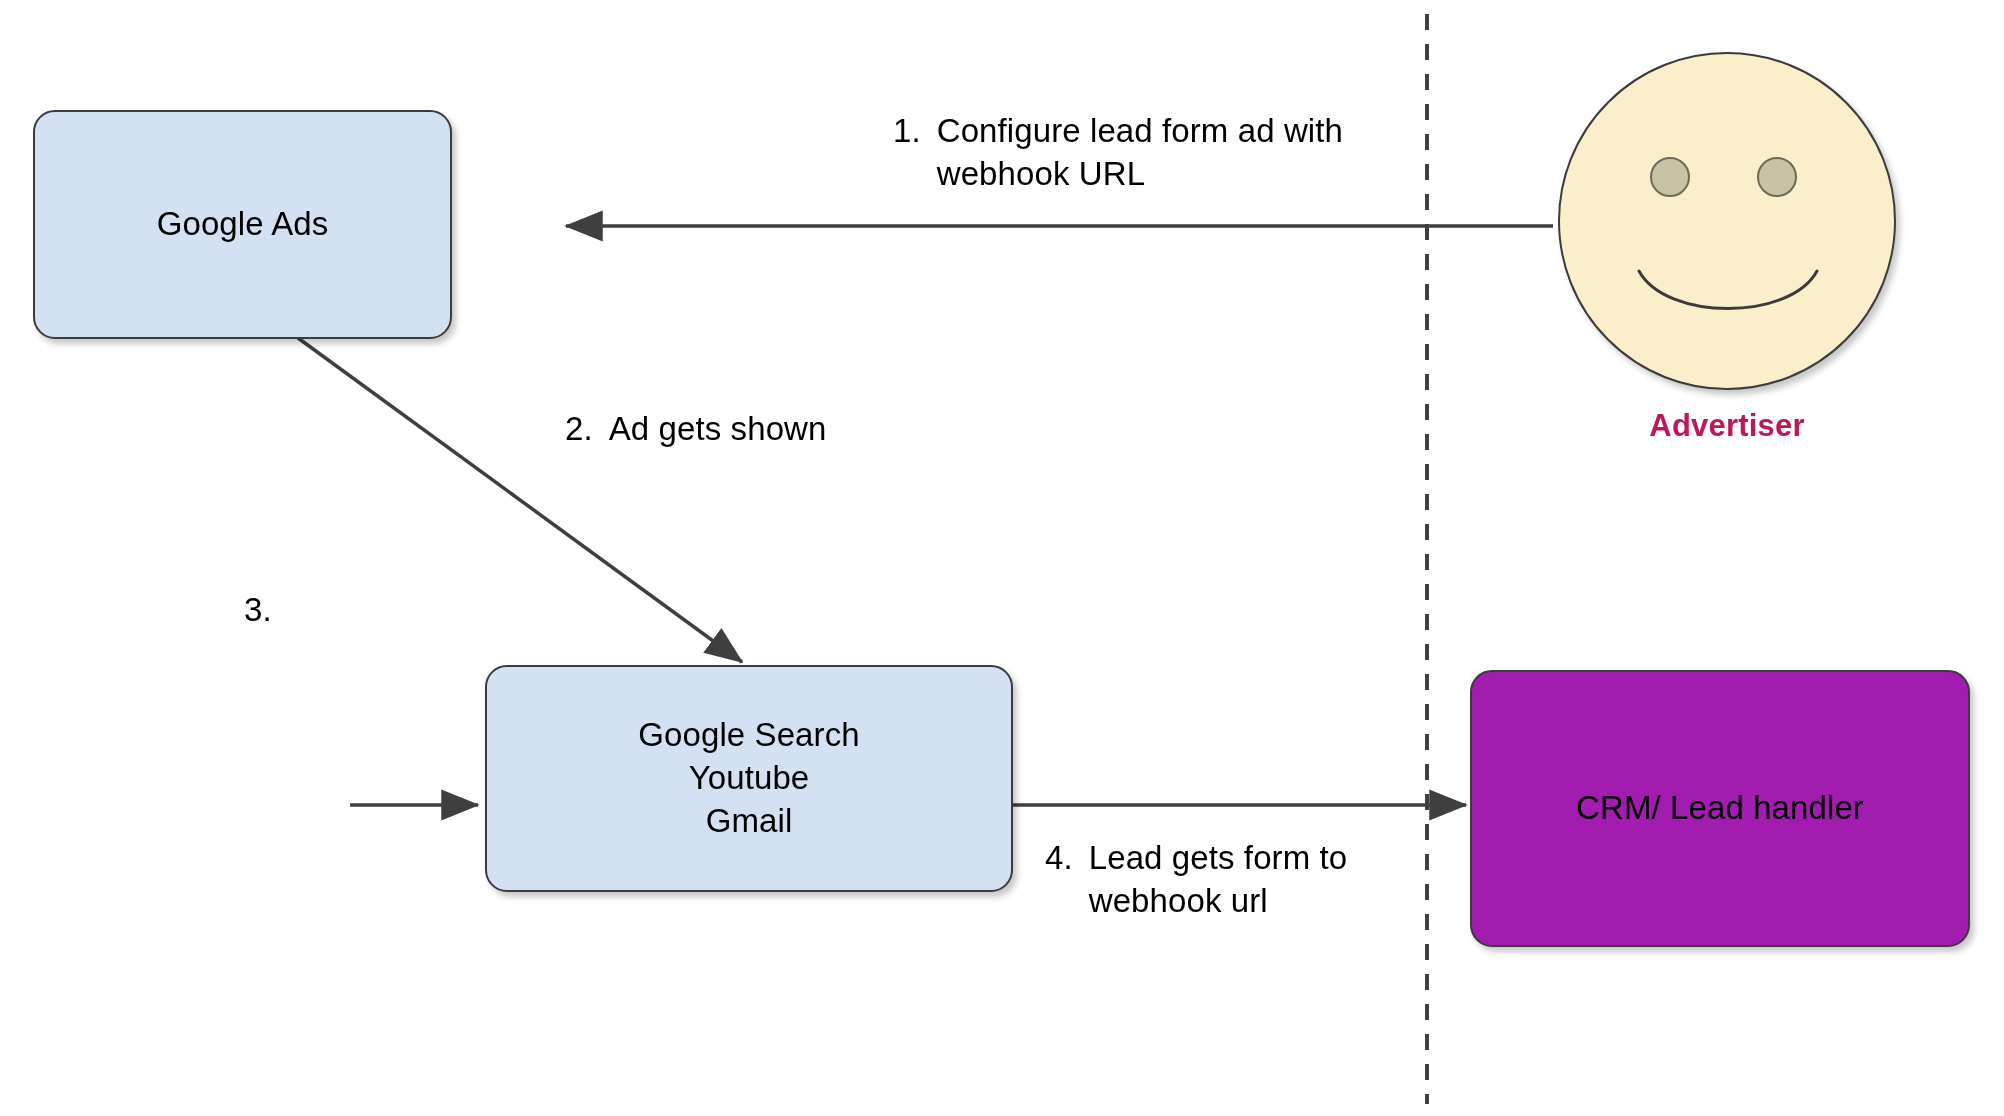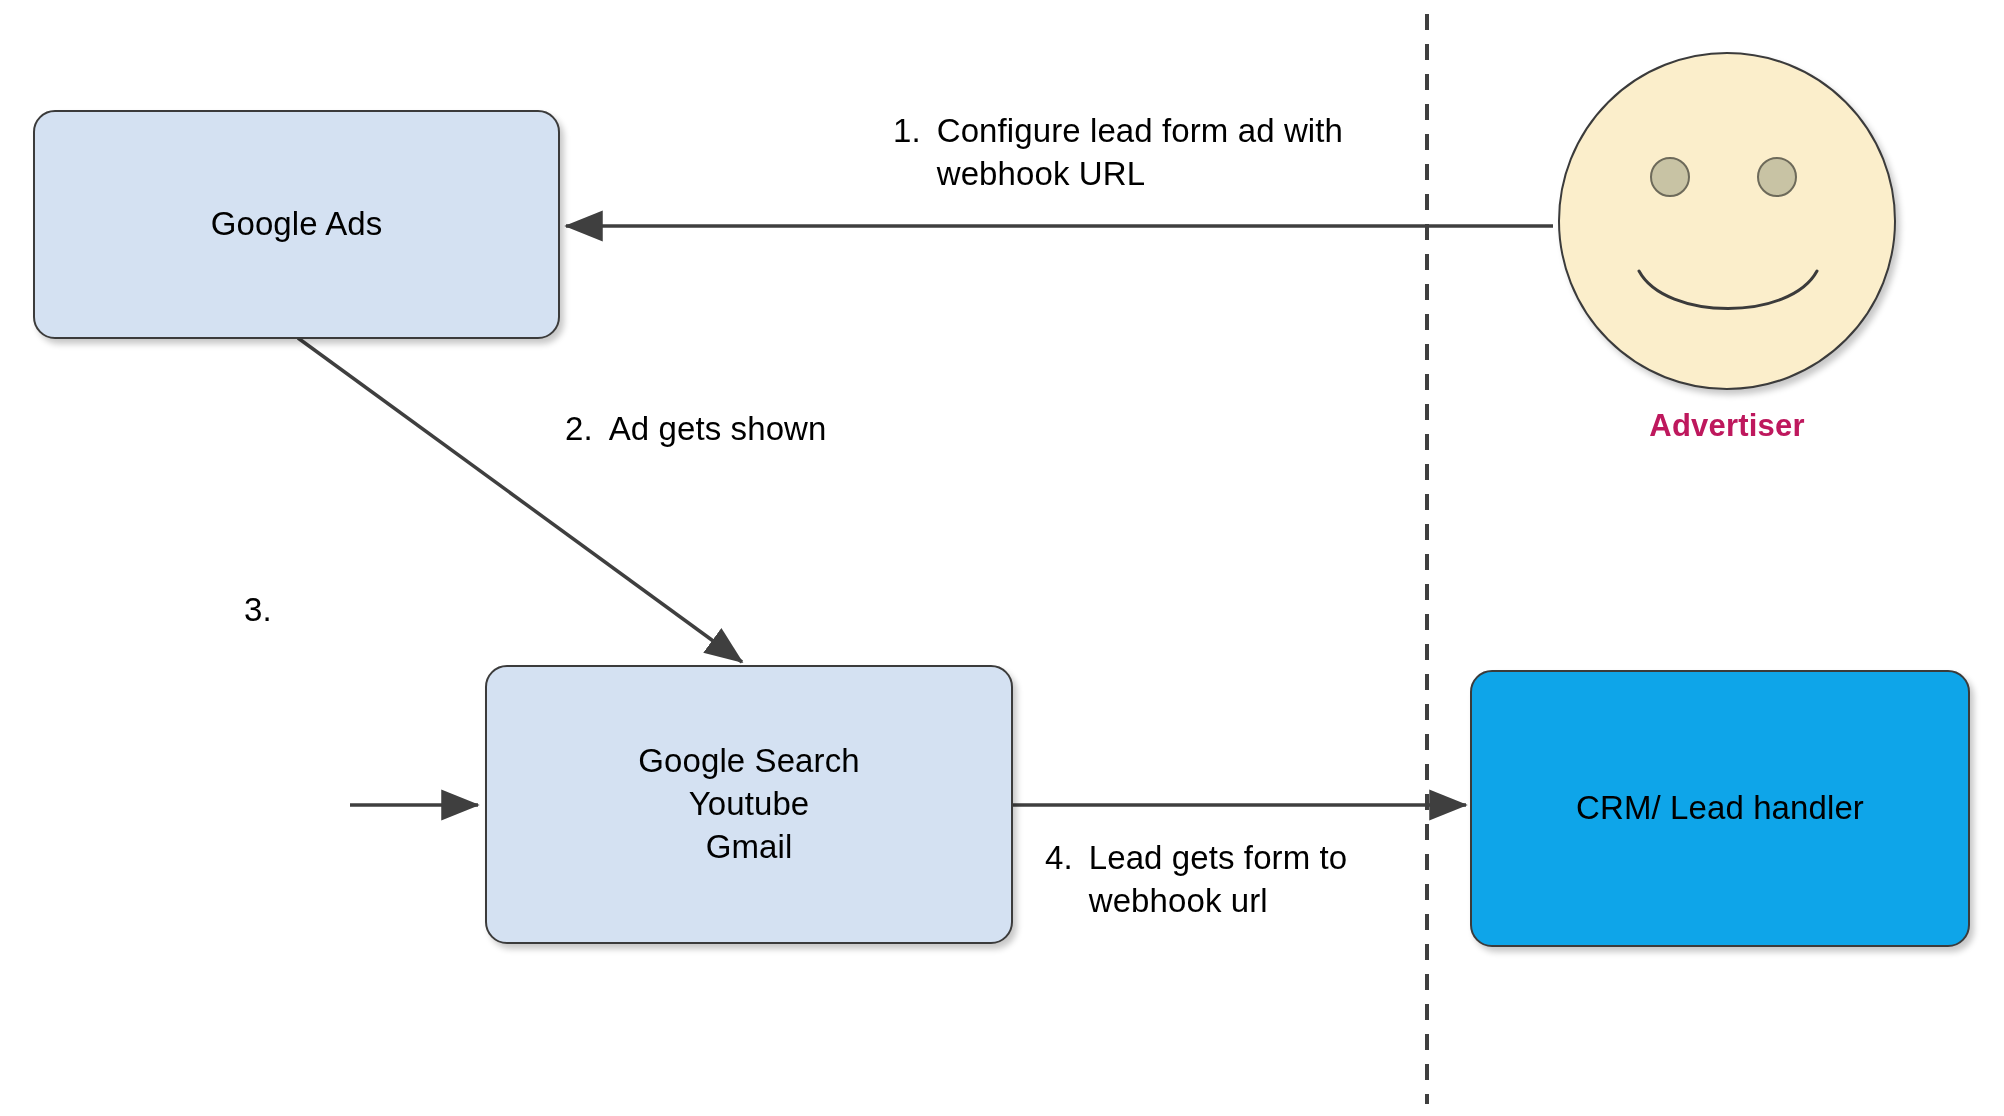--- a/index.html
+++ b/index.html
@@ -39,21 +39,21 @@
     color: #000000;
     box-shadow: 4px 5px 6px rgba(0, 0, 0, 0.22);
   }
   .node-box .node-label {
     font-size: 33px;
     line-height: 1.30;
     letter-spacing: 0.1px;
     white-space: pre-line;
   }
   .fill-blue  { background: #d4e1f2; }
-  .fill-cream { background: #0ea5e9; }
+  .fill-cream { background: #a21caf; }
 
   
   .actor {
     position: absolute;
   }
   .actor-face {
     position: absolute;
     left: 0;
     top: 0;
     border-radius: 50%;
@@ -124,25 +124,25 @@
 
     <line x1="1553" y1="226" x2="566" y2="226" stroke="#3f3f3f" stroke-width="3.5" marker-end="url(#arrowLeftHead)"></line>
 
     <line x1="298" y1="338" x2="742" y2="662" stroke="#3f3f3f" stroke-width="3.5" marker-end="url(#arrowRight)"></line>
 
     <line x1="350" y1="805" x2="478" y2="805" stroke="#3f3f3f" stroke-width="3.5" marker-end="url(#arrowRight)"></line>
 
     <line x1="1012" y1="805" x2="1466" y2="805" stroke="#3f3f3f" stroke-width="3.5" marker-end="url(#arrowRight)"></line>
   </svg>
 
-  <div class="node-box fill-blue" style="left:33px; top:110px; width:527px; height:229px;">
+  <div class="node-box fill-blue" style="left:33px; top:110px; width:419px; height:229px;">
     <div class="node-label">Google Ads</div>
   </div>
 
-  <div class="node-box fill-blue" style="left:485px; top:665px; width:528px; height:279px;">
+  <div class="node-box fill-blue" style="left:485px; top:665px; width:528px; height:227px;">
     <div class="node-label">Google Search
 Youtube
 Gmail</div>
   </div>
 
   <div class="node-box fill-cream" style="left:1470px; top:670px; width:500px; height:277px;">
     <div class="node-label">CRM/ Lead handler</div>
   </div>
 
   <div class="actor" style="left:1558px; top:52px; width:338px; height:390px;">

